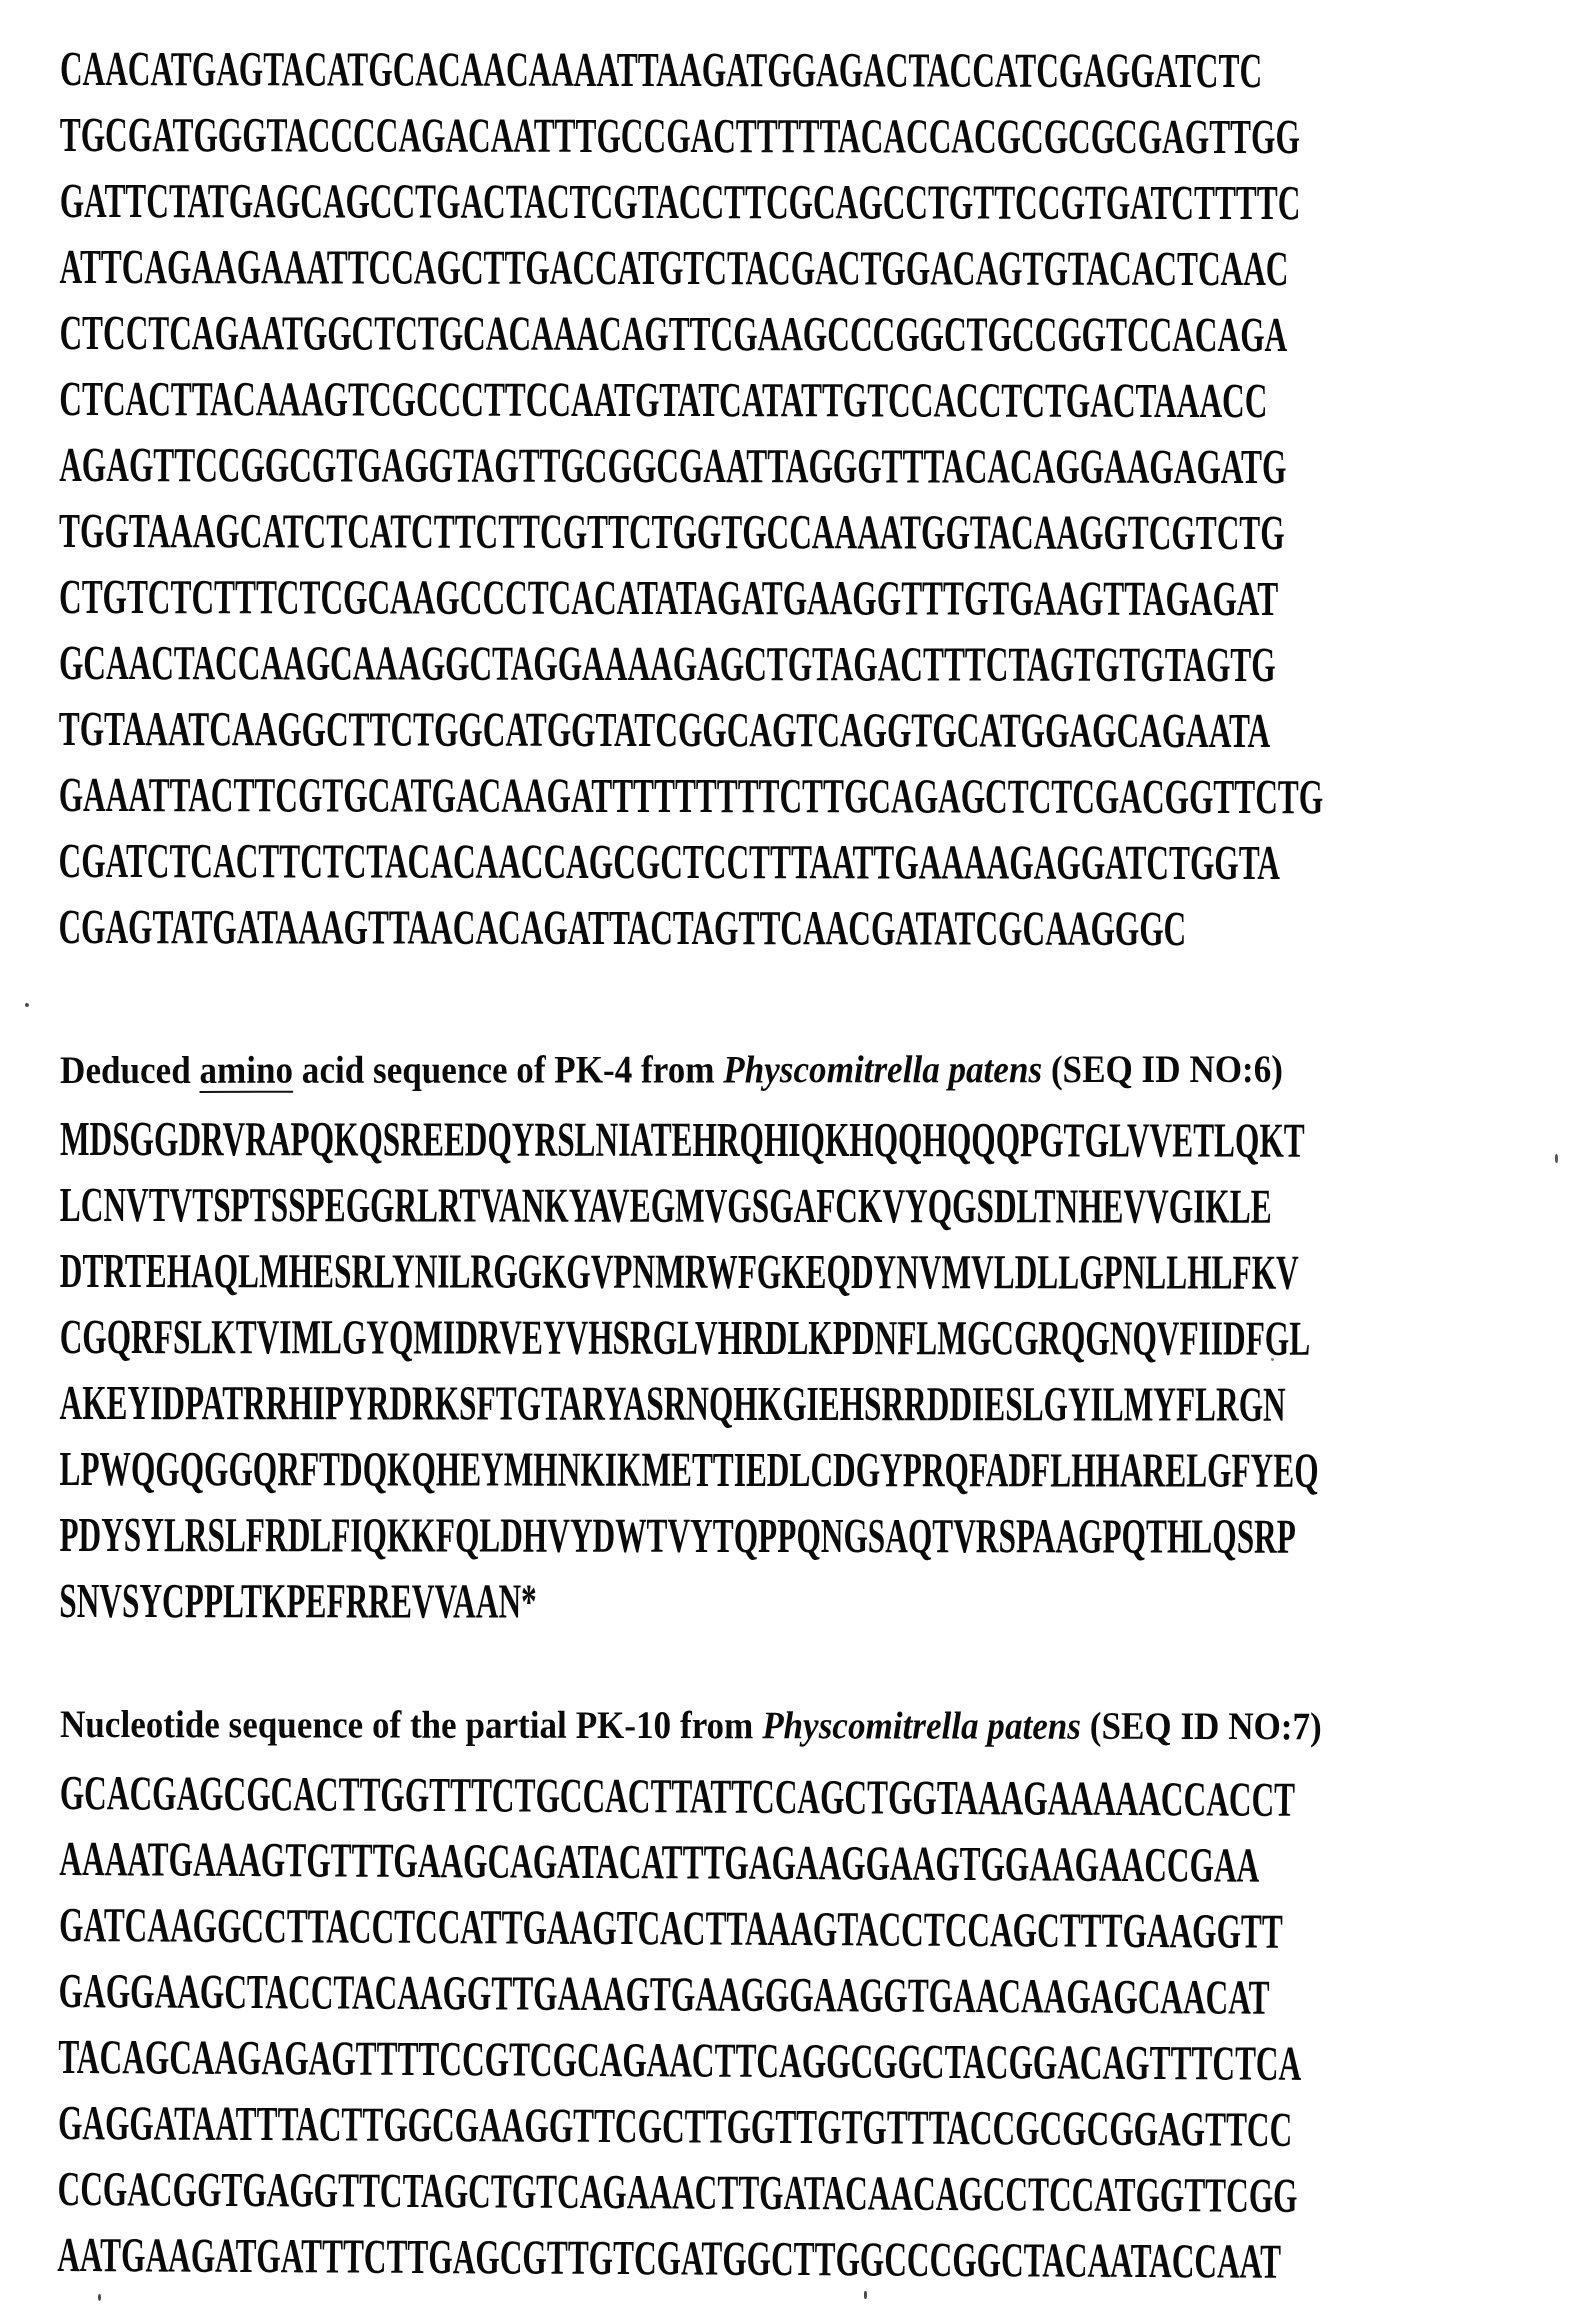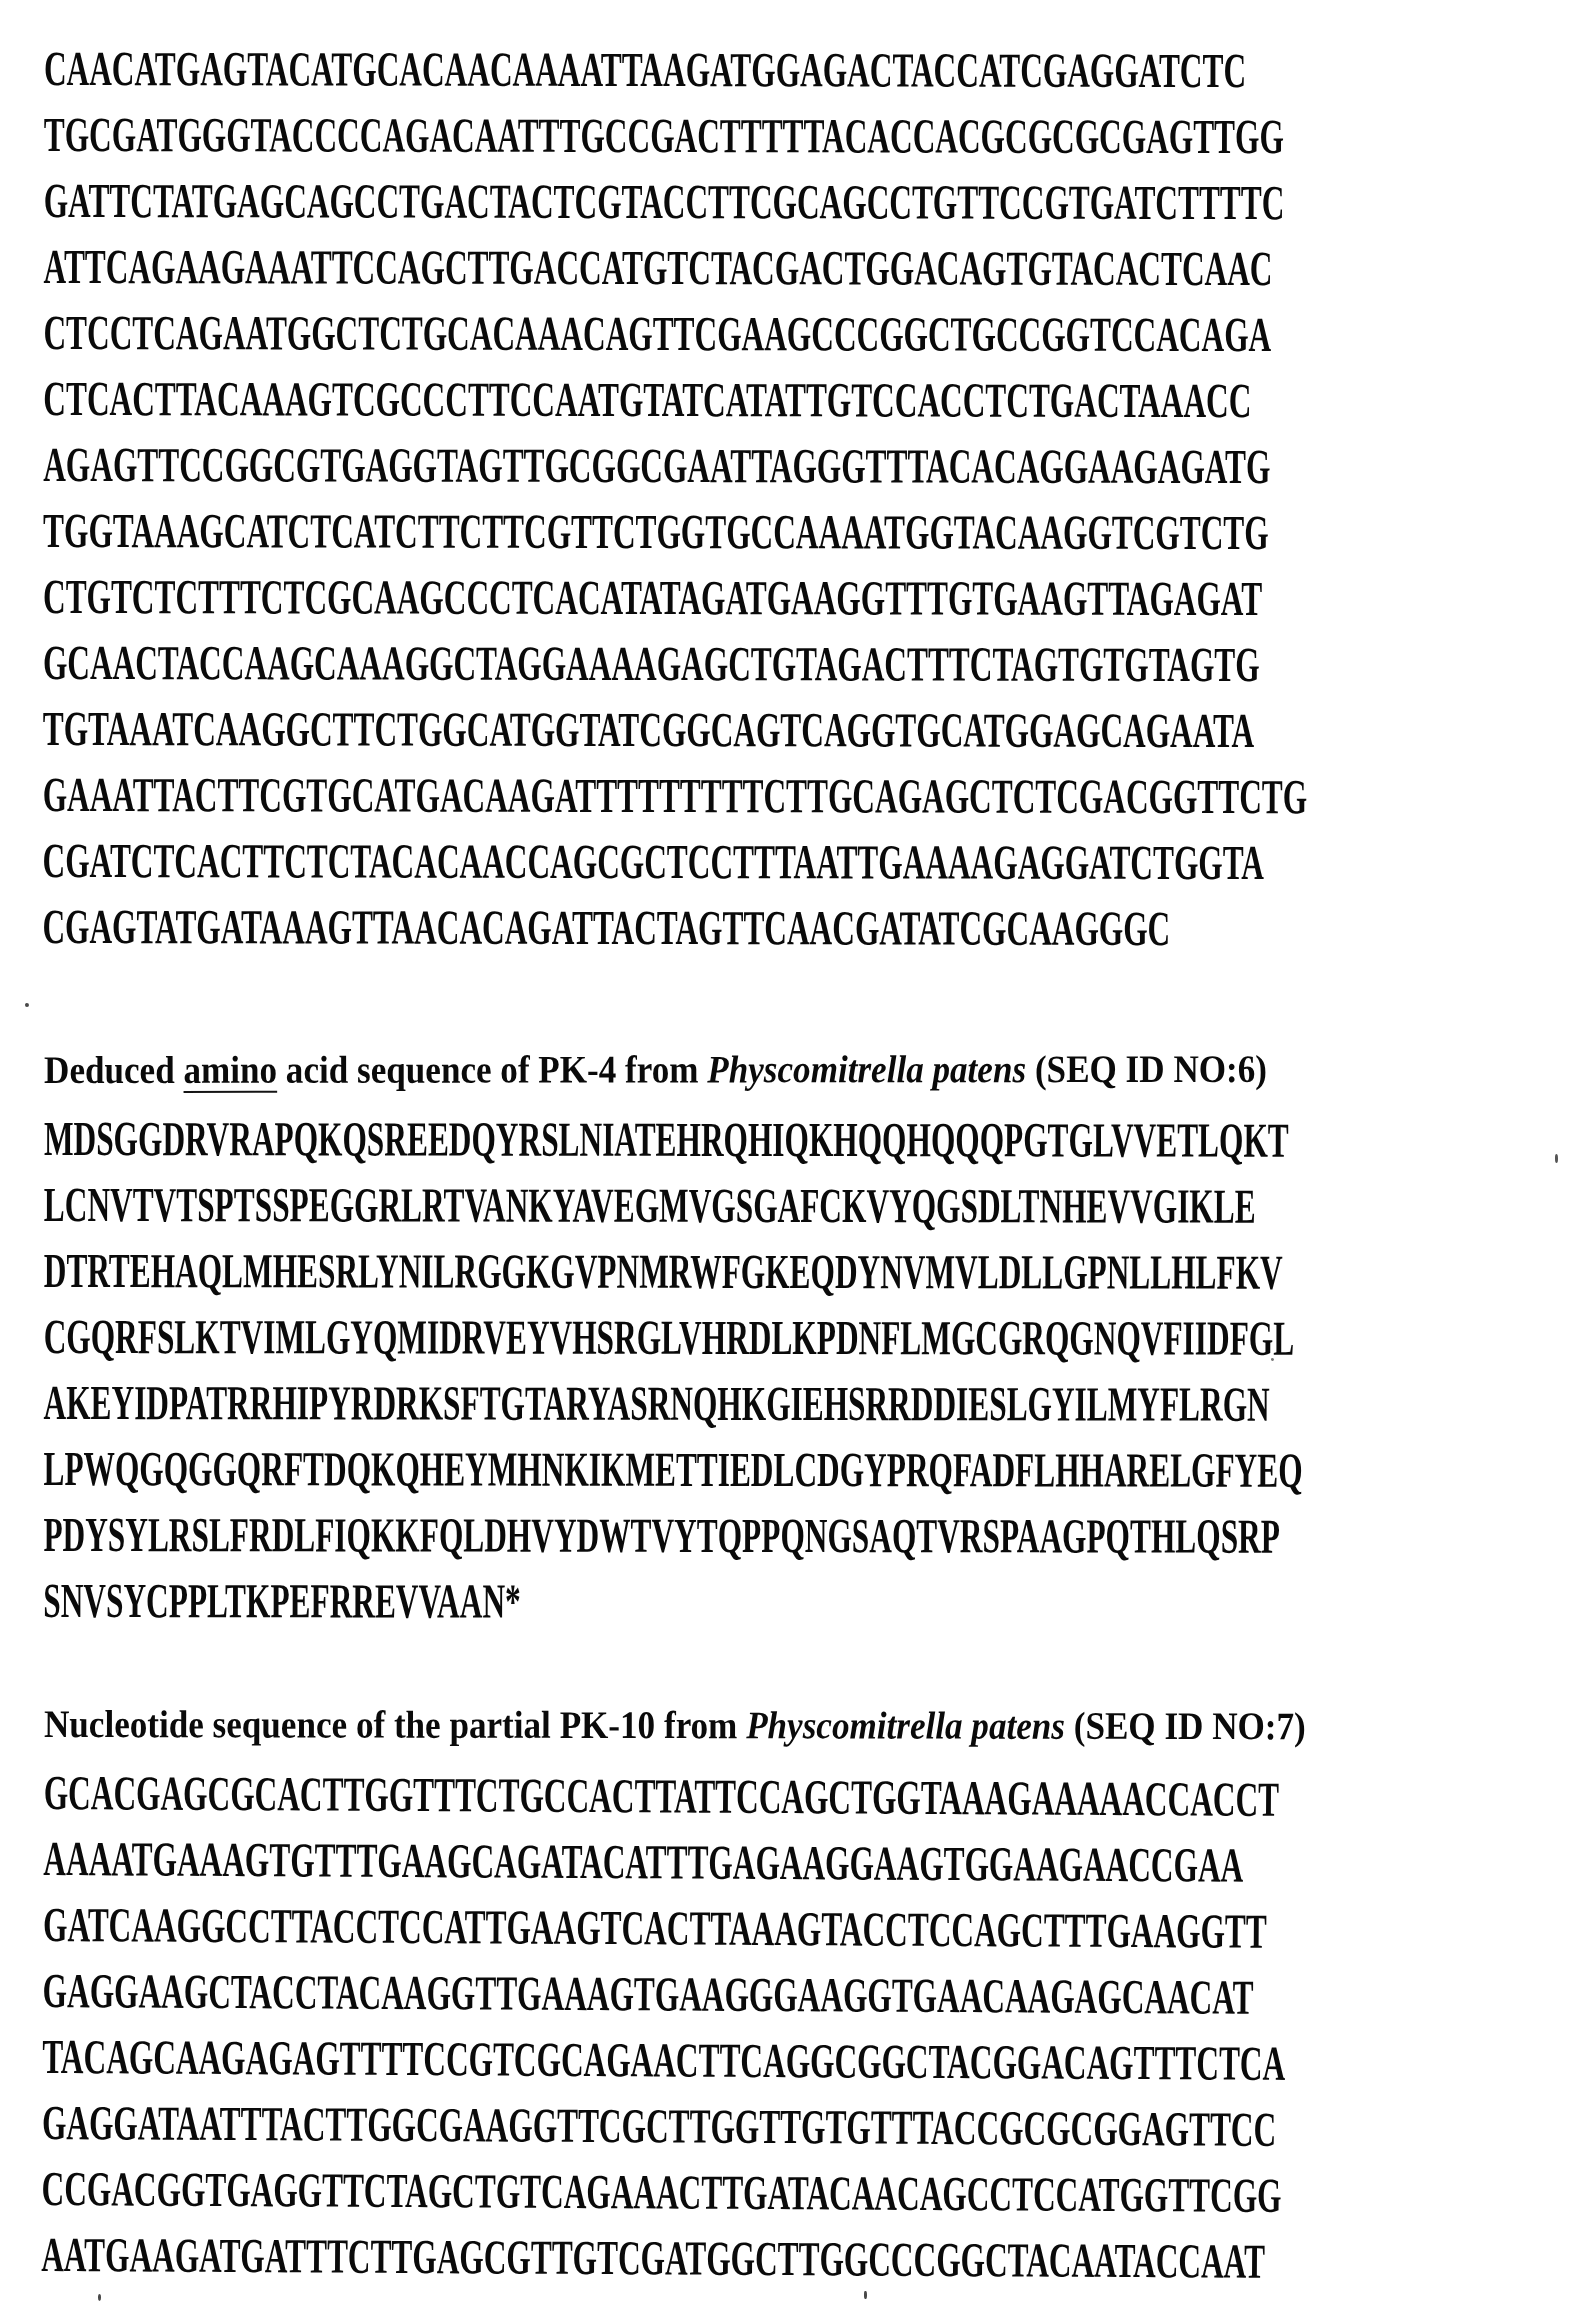--- a/index.html
+++ b/index.html
@@ -9,21 +9,21 @@
   }
   .page {
     position: relative;
     width: 1594px;
     height: 2307px;
     background: #ffffff;
     overflow: hidden;
     color: #0a0a0a;
   }
   .content {
-    padding-left: 44px;
+    padding-left: 60px;
     padding-top: 35px;
   }
   .seq-block {
     transform-origin: left top;
   }
   .block-1 { transform: rotate(0.10deg); }
   .block-2 { transform: rotate(0.08deg); }
   .block-3 { transform: rotate(0.32deg); }
   .seq-line {
     height: 66px;

